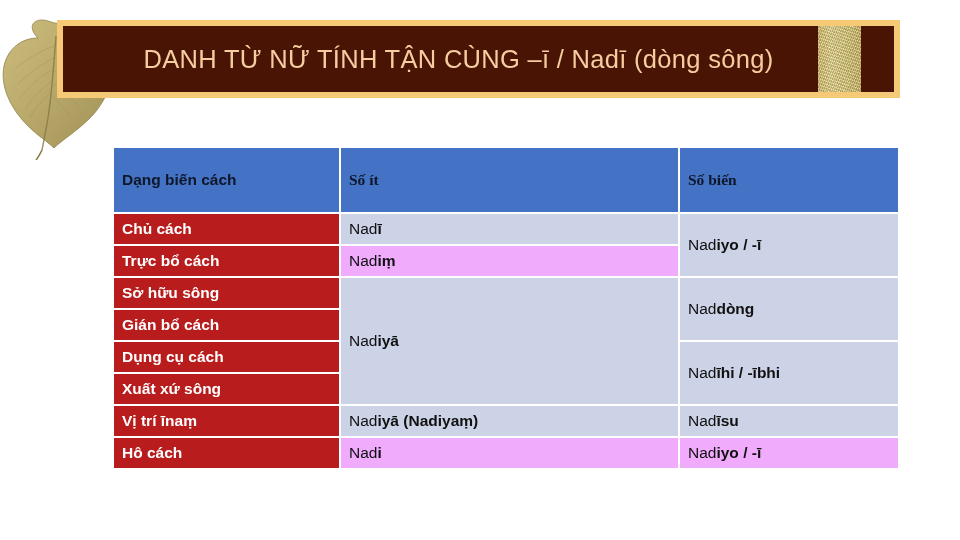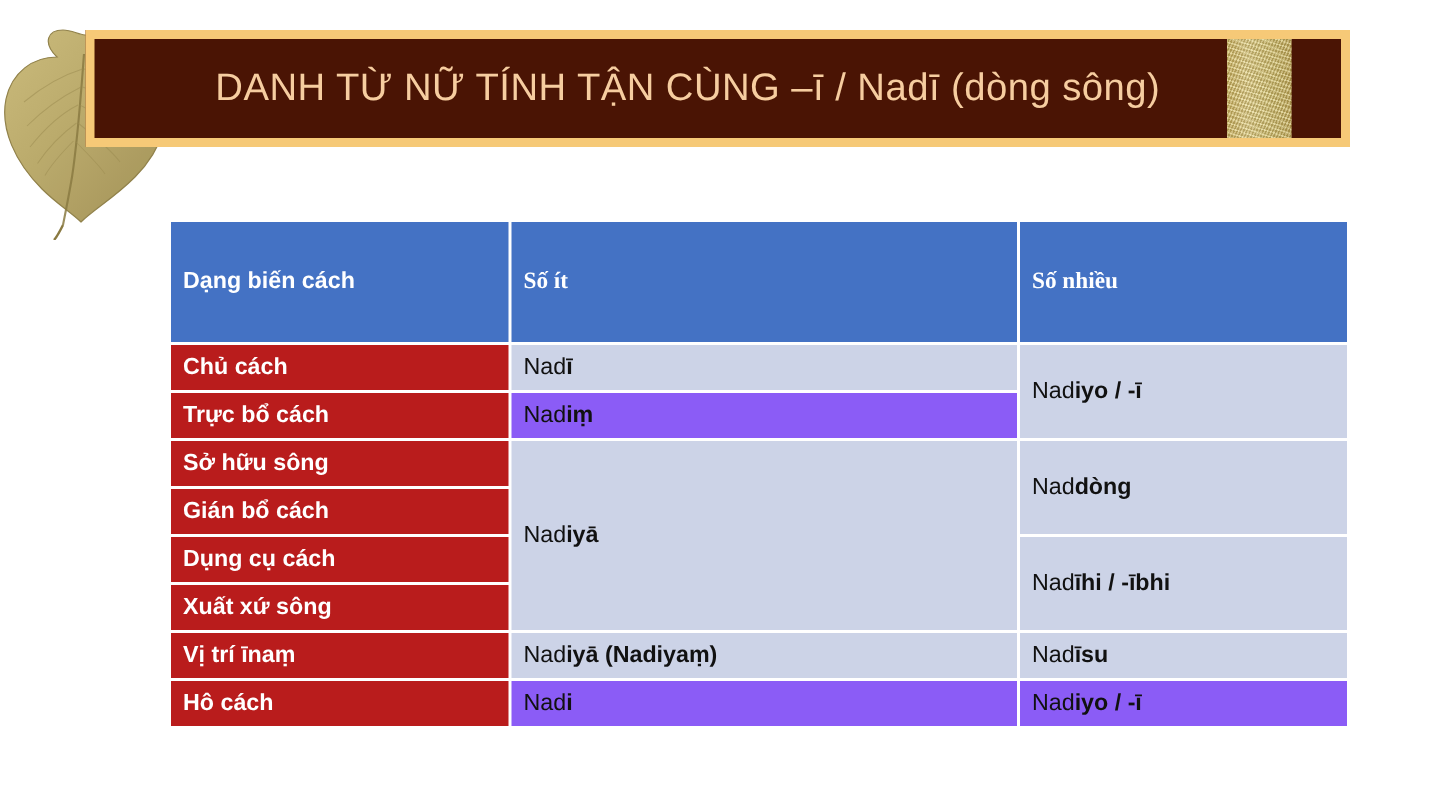--- a/index.html
+++ b/index.html
@@ -80,41 +80,41 @@
     font-size: 15.5px;
     text-align: left;
   }
   .col-case  { width: 225px; }
   .col-sing  { width: 337px; }
   .col-plur  { width: 218px; }
 
   
   .hdr {
     background: #4472c4;
-    color: #ffffff;
+    color: #0f172a;
     font-weight: bold;
-    height: 80px;
+    height: 64px;
   }
   .hdr-center { text-align: center; font-family: Liberation Serif, serif; }
 
   
   .case-cell {
     background: #b91c1c;
     color: #ffffff;
     font-weight: bold;
     height: 30px;
   }
 
   
   .val {
     color: #111111;
     font-weight: normal;
   }
   .shade-a { background: #ccd3e7; }
-  .shade-b { background: #8b5cf6; margin-top: 45px; }
+  .shade-b { background: #f0abfc; margin-top: 45px; }
 
   .val b { font-weight: bold; }
 </style>
 </head>
 <body>
 
 <div id="leaf-wrap">
   <svg id="leaf" viewBox="0 0 132 146">
     <defs>
       <linearGradient id="lfg" x1="0" y1="0" x2="1" y2="1">
@@ -152,21 +152,21 @@
 <table id="decl-table">
   <colgroup>
     <col class="col-case">
       <col class="col-sing">
       <col class="col-plur">
   </colgroup>
   <thead>
     <tr>
       <th class="hdr">Dạng biến cách</th>
       <th class="hdr hdr-center">Số ít</th>
-      <th class="hdr hdr-center">Số nhiều</th>
+      <th class="hdr hdr-center">Số biến</th>
     </tr>
   </thead>
   <tbody>
 
     <tr>
       <td class="case-cell">Chủ cách</td>
       <td class="val shade-a">
         <span>Nad</span><b>ī</b>
       </td>
       <td class="val shade-a" rowspan="2">

